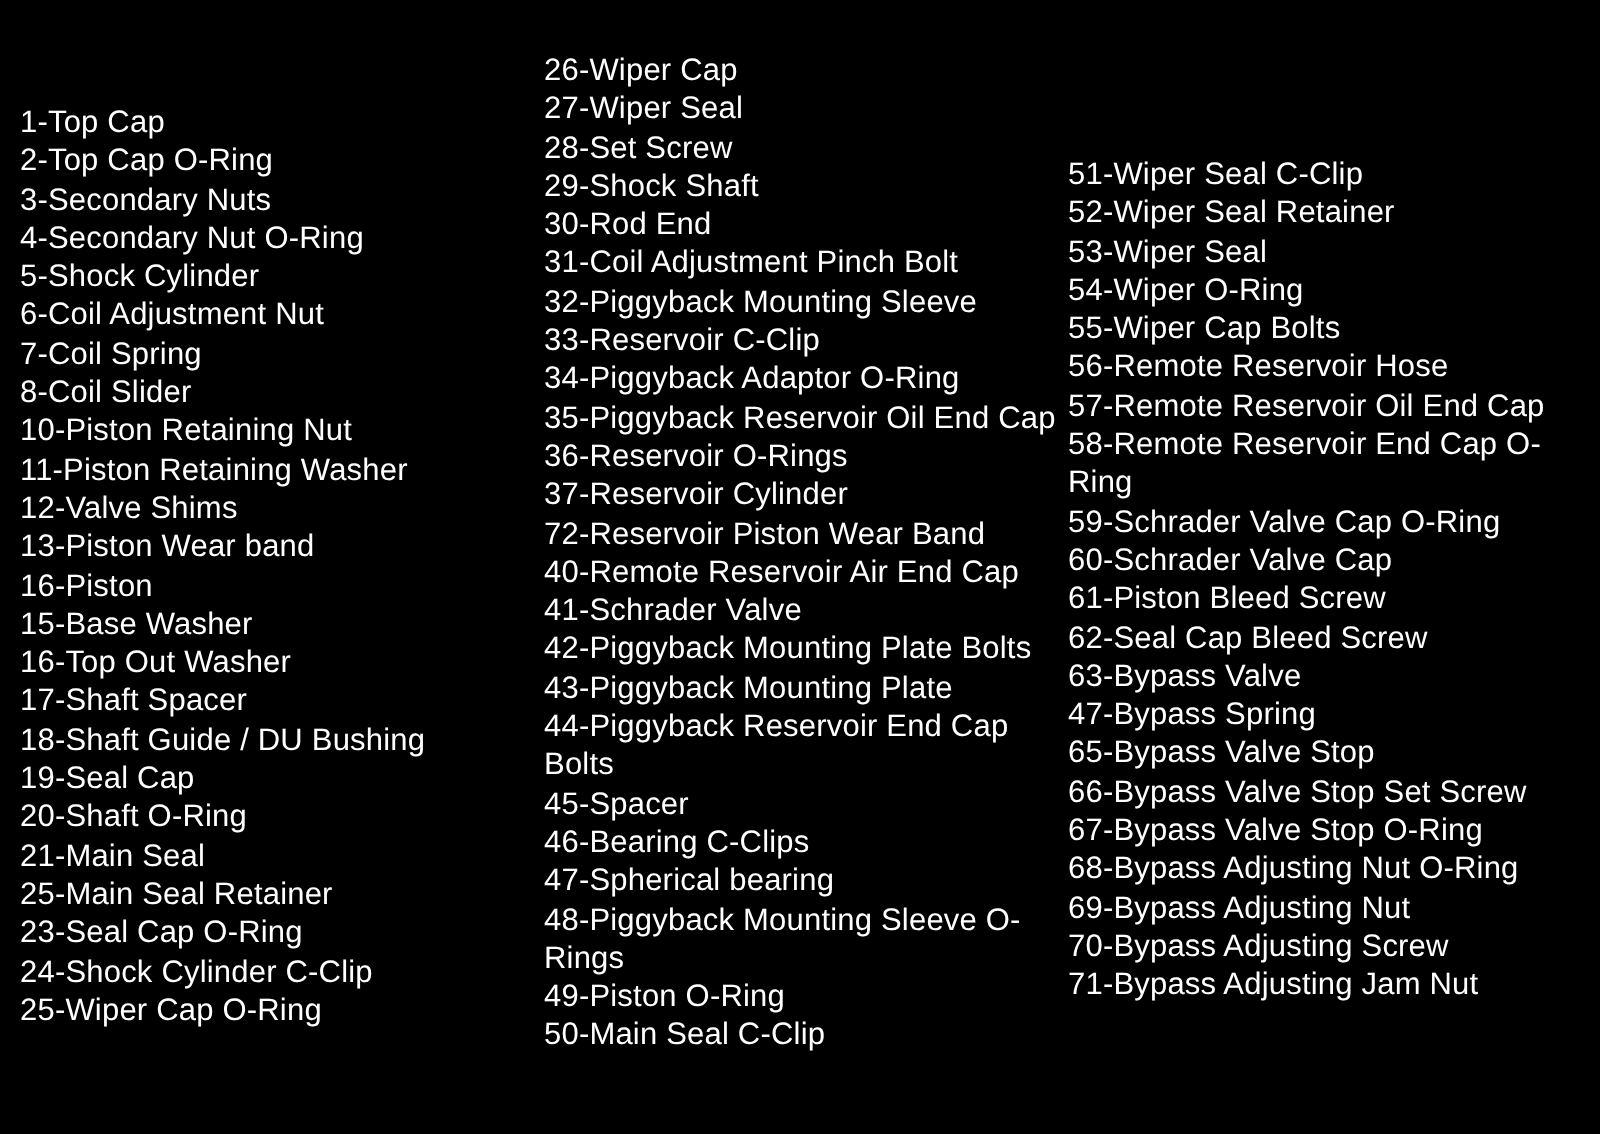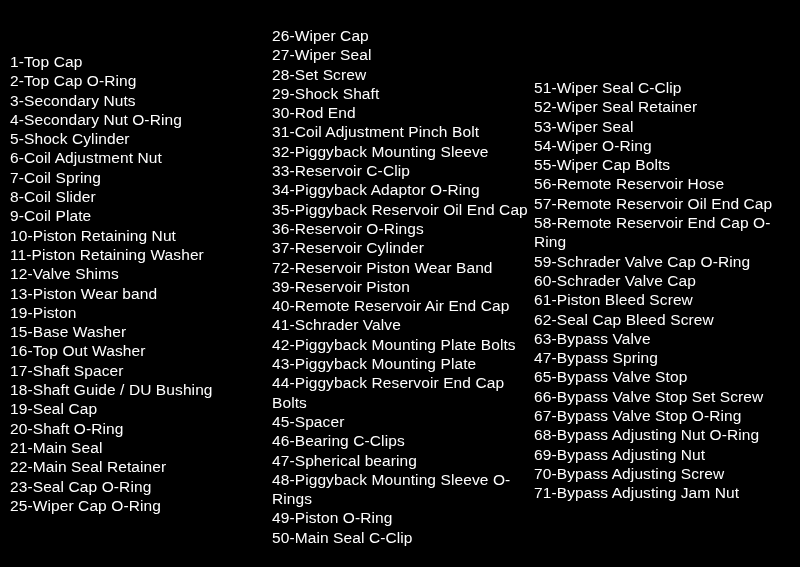--- a/index.html
+++ b/index.html
@@ -45,53 +45,52 @@
 
   <div class="col col-1">
     <div class="entry">1-Top Cap</div>
     <div class="entry">2-Top Cap O-Ring</div>
     <div class="entry">3-Secondary Nuts</div>
     <div class="entry">4-Secondary Nut O-Ring</div>
     <div class="entry">5-Shock Cylinder</div>
     <div class="entry">6-Coil Adjustment Nut</div>
     <div class="entry">7-Coil Spring</div>
     <div class="entry">8-Coil Slider</div>
-    <div class="entry">9-Coil Plate</div>
     <div class="entry">10-Piston Retaining Nut</div>
     <div class="entry">11-Piston Retaining Washer</div>
     <div class="entry">12-Valve Shims</div>
     <div class="entry">13-Piston Wear band</div>
-    <div class="entry">19-Piston</div>
+    <div class="entry">16-Piston</div>
     <div class="entry">15-Base Washer</div>
     <div class="entry">16-Top Out Washer</div>
     <div class="entry">17-Shaft Spacer</div>
     <div class="entry">18-Shaft Guide / DU Bushing</div>
     <div class="entry">19-Seal Cap</div>
     <div class="entry">20-Shaft O-Ring</div>
     <div class="entry">21-Main Seal</div>
-    <div class="entry">22-Main Seal Retainer</div>
+    <div class="entry">25-Main Seal Retainer</div>
     <div class="entry">23-Seal Cap O-Ring</div>
+    <div class="entry">24-Shock Cylinder C-Clip</div>
     <div class="entry">25-Wiper Cap O-Ring</div>
   </div>
 
   <div class="col col-2">
     <div class="entry">26-Wiper Cap</div>
     <div class="entry">27-Wiper Seal</div>
     <div class="entry">28-Set Screw</div>
     <div class="entry">29-Shock Shaft</div>
     <div class="entry">30-Rod End</div>
     <div class="entry">31-Coil Adjustment Pinch Bolt</div>
     <div class="entry">32-Piggyback Mounting Sleeve</div>
     <div class="entry">33-Reservoir C-Clip</div>
     <div class="entry">34-Piggyback Adaptor O-Ring</div>
     <div class="entry">35-Piggyback Reservoir Oil End Cap</div>
     <div class="entry">36-Reservoir O-Rings</div>
     <div class="entry">37-Reservoir Cylinder</div>
     <div class="entry">72-Reservoir Piston Wear Band</div>
-    <div class="entry">39-Reservoir Piston</div>
     <div class="entry">40-Remote Reservoir Air End Cap</div>
     <div class="entry">41-Schrader Valve</div>
     <div class="entry">42-Piggyback Mounting Plate Bolts</div>
     <div class="entry">43-Piggyback Mounting Plate</div>
     <div class="entry">44-Piggyback Reservoir End Cap Bolts</div>
     <div class="entry">45-Spacer</div>
     <div class="entry">46-Bearing C-Clips</div>
     <div class="entry">47-Spherical bearing</div>
     <div class="entry">48-Piggyback Mounting Sleeve O-Rings</div>
     <div class="entry">49-Piston O-Ring</div>

